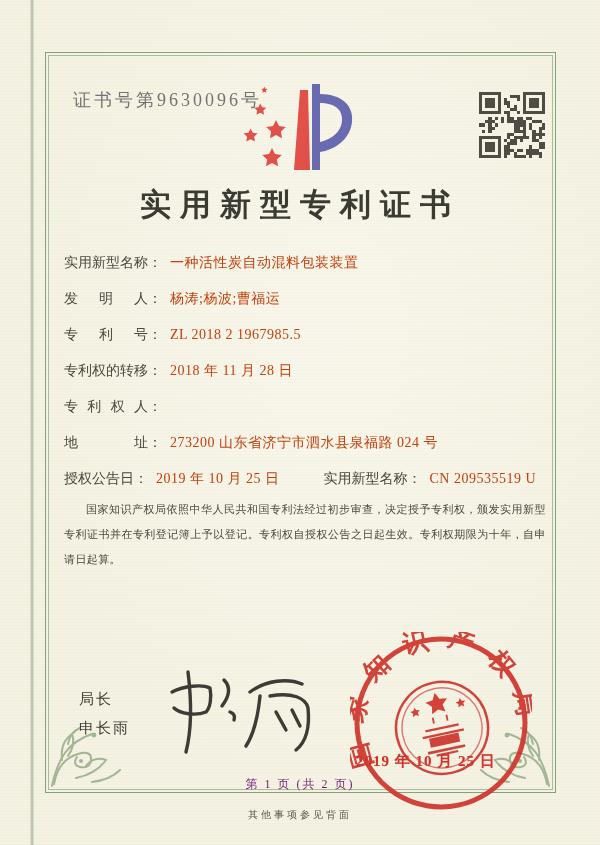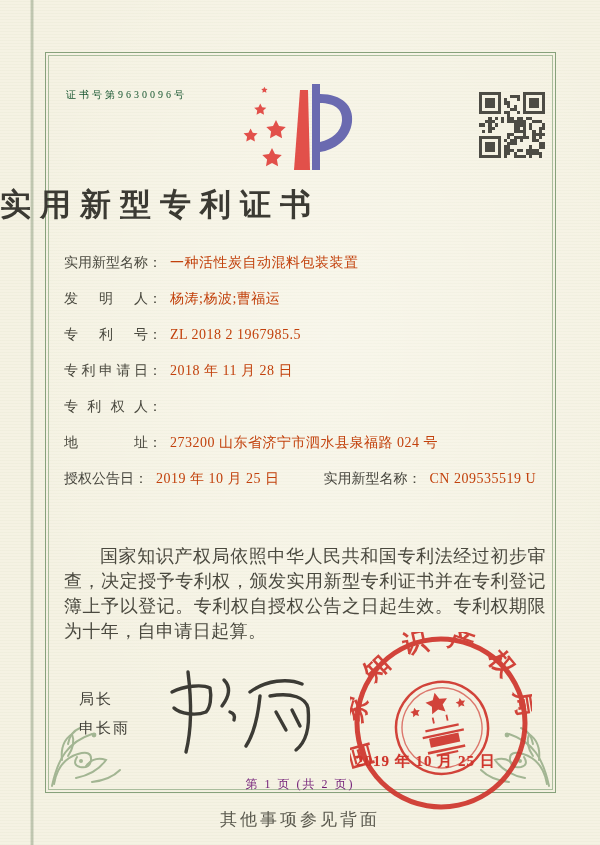--- a/index.html
+++ b/index.html
@@ -26,66 +26,66 @@
   }
   .frame::before {
     content:""; position:absolute; inset:2px;
     border:1px solid #a9bd9c; pointer-events:none;
   }
   .corner-flourish { position:absolute; width:92px; height:92px; opacity:.85; }
   .corner-bl { left:2px;  bottom:2px; }
   .corner-br { right:2px; bottom:2px; transform:scaleX(-1); }
 
   .cert-no {
-    position:absolute; left:66px; top:88px;
-    font-size:10px; letter-spacing:3px; color:#14532d;
+    position:absolute; left:73px; top:88px;
+    font-size:18px; letter-spacing:3px; color:#737373;
   }
   .logo { position:absolute; left:238px; top:78px; }
   .qr   { position:absolute; left:479px; top:92px; width:66px; height:66px; }
 
   .title {
     position:absolute; left:0; top:184px; width:600px;
-    font-size:31px; font-weight:bold;
+    text-align:center; font-size:31px; font-weight:bold;
     letter-spacing:9px; color:#3b3a33;
   }
 
   .fields { position:absolute; left:64px; top:252px; width:478px; font-size:14px; }
   .frow { display:flex; align-items:baseline; line-height:22px; margin-bottom:14px; white-space:nowrap; }
   .flabel {
     display:inline-block; width:84px;
     text-align:justify; text-align-last:justify; color:#4a493f;
   }
   .fcolon { margin-right:8px; color:#4a493f; }
   .fvalue { letter-spacing:.5px; color:#c2410c; }
   .grant-row .pair2 { margin-left:44px; }
 
   .paragraphs {
     position:absolute; left:64px; top:497px; width:482px;
-    font-size:18px; line-height:25px; color:#4a493f; text-align:justify;margin-top:47px;
+    font-size:11px; line-height:25px; color:#4a493f; text-align:justify;
   }
   .paragraphs p { text-indent:2em; letter-spacing:.4px; }
 
   .signer { position:absolute; left:79px; top:690px; font-size:15px; color:#3f3e36; }
   .signer div { margin-bottom:10px; letter-spacing:2px; }
   .signature { position:absolute; left:158px; top:662px; }
 
   .seal { position:absolute; left:350px; top:632px; width:182px; height:182px; }
   .seal-date {
     position:absolute; left:356px; top:752px;
     font-size:15px; font-weight:bold; color:#cf352c; letter-spacing:1px;
     text-shadow:0 0 1px rgba(207,53,44,.35);
   }
 
   .page-info {
     position:absolute; left:0; top:776px; width:600px;
     text-align:center; font-size:12px; letter-spacing:2px; color:#701a75;
   }
   .back-note {
     position:absolute; left:0; top:808px; width:600px;
-    text-align:center; font-size:17px; letter-spacing:3px; color:#5a594e;
+    text-align:center; font-size:10px; letter-spacing:3px; color:#5a594e;
   }
 </style>
 </head>
 <body>
 
 <div class="scan-edge"></div>
 
 <div class="frame">
   <svg class="corner-flourish corner-bl" viewBox="0 0 92 92">
     <g fill="none" stroke="#7d9a6f" stroke-width="2" stroke-linecap="round" opacity=".8">
@@ -273,21 +273,21 @@
     <span class="flabel">发明人</span>
       <span class="fcolon">：</span>
     <span class="fvalue">杨涛;杨波;曹福运</span>
   </div>
   <div class="frow">
     <span class="flabel">专利号</span>
       <span class="fcolon">：</span>
     <span class="fvalue">ZL 2018 2 1967985.5</span>
   </div>
   <div class="frow">
-    <span class="flabel">专利申请日</span>
+    <span class="flabel">专利权的转移</span>
       <span class="fcolon">：</span>
     <span class="fvalue">2018 年 11 月 28 日</span>
   </div>
   <div class="frow">
     <span class="flabel">专利权人</span>
       <span class="fcolon">：</span>
   </div>
   <div class="frow">
     <span class="flabel">地址</span>
       <span class="fcolon">：</span>

